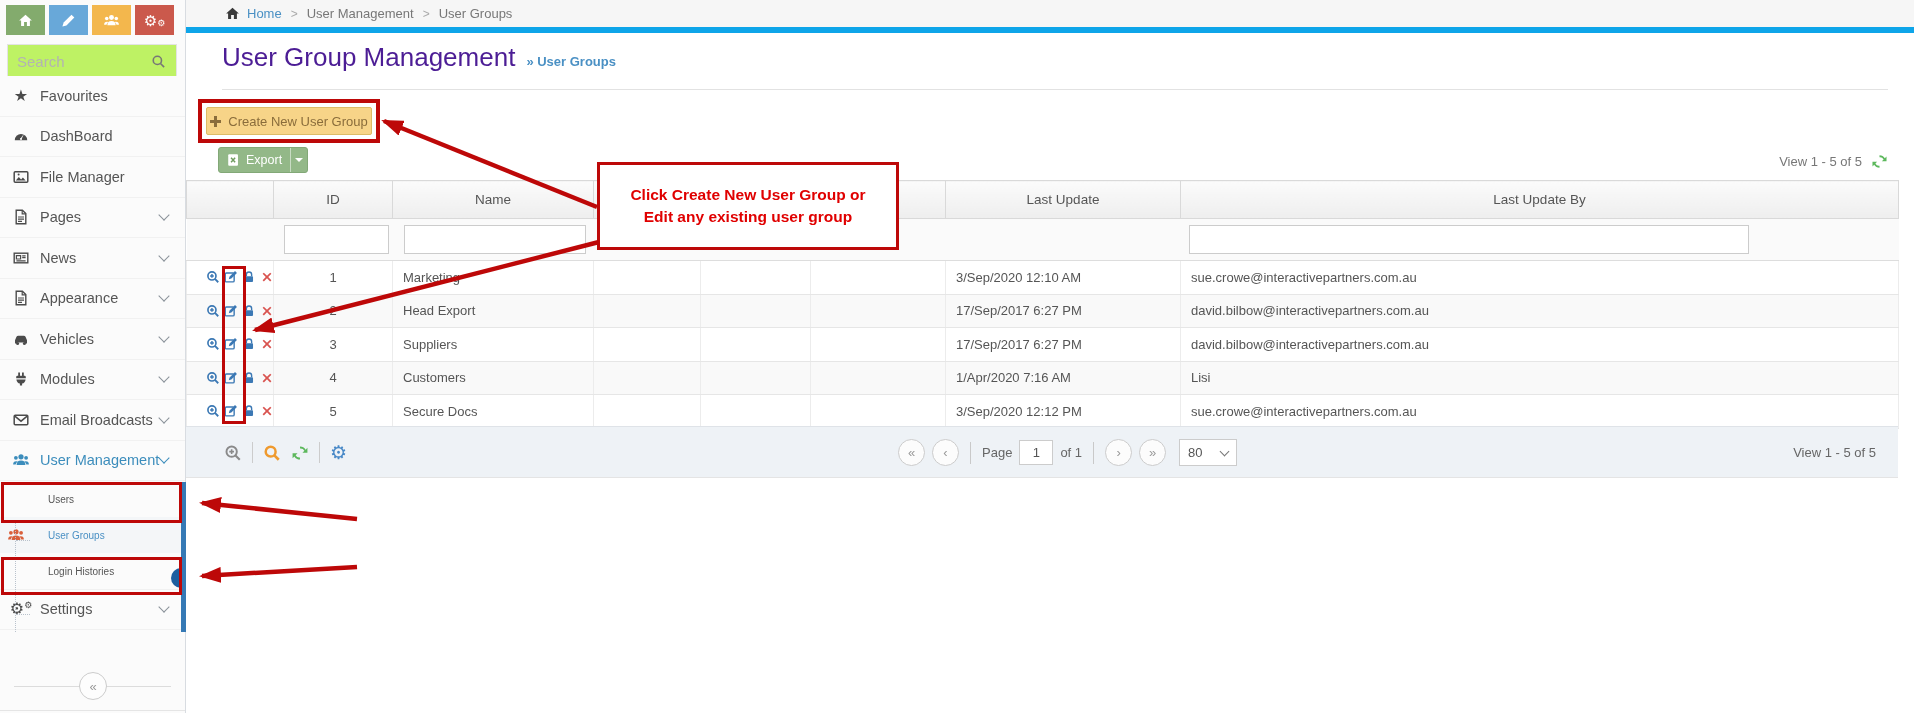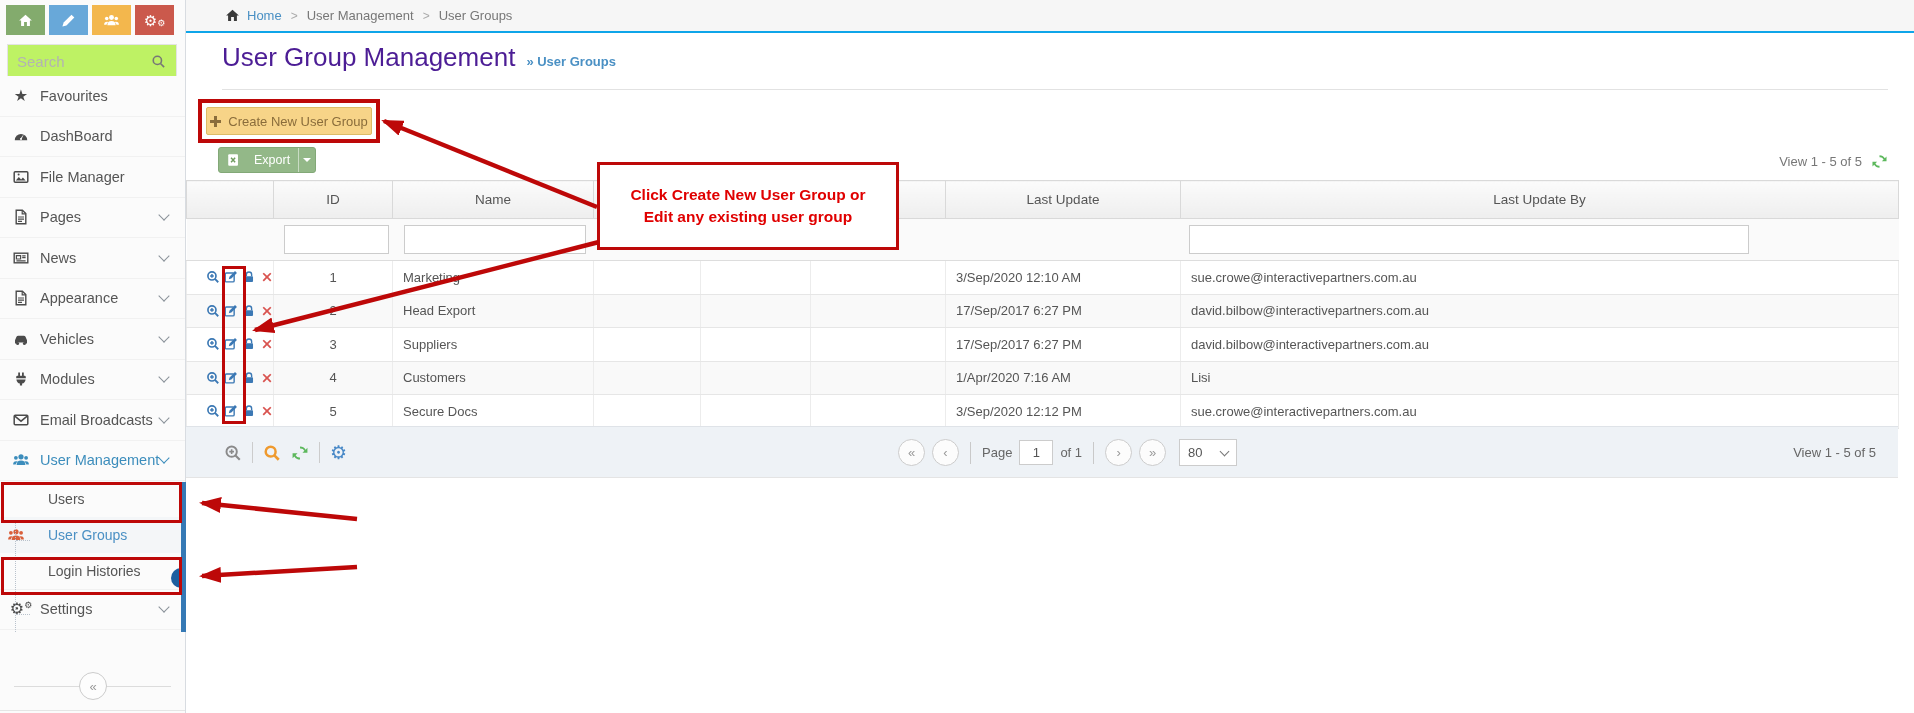--- a/index.html
+++ b/index.html
@@ -29,37 +29,37 @@
   .menu-item { height:40.5px; display:flex; align-items:center; padding:0 12px 0 10px;
                border-bottom:1px solid #f1f1f1; color:#555; font-size:14.5px; cursor:pointer; background:#fbfbfb; }
   .menu-item .mi { width:22px; margin-right:8px; color:#4b4b4b; display:flex; justify-content:center; }
   .menu-item .mi svg { width:16px; height:16px; fill:currentColor; }
   .menu-item .lbl { flex:1; }
   .chev { width:8px; height:8px; border-right:1.7px solid #8a9299; border-bottom:1.7px solid #8a9299;
           transform:rotate(45deg); margin:-4px 5px 0 0; }
   .mi-star { color:#2b5fa5; font-size:16px; line-height:1; }
   .item-blue, .item-blue .mi { color:#3c8dbc !important; }
 
-  .submenu-item { height:36px; display:flex; align-items:center; padding-left:48px; font-size:14px;
+  .submenu-item { height:36px; display:flex; align-items:center; padding-left:48px; font-size:10px;
                   color:#555; cursor:pointer; position:relative; background:#fbfbfb; }
   .submenu-item.active-sub { color:#4a90c4; background:#f4f6f8; }
   .sub-ico { position:absolute; left:8px; top:10px; width:17px; color:#d9603b; }
   .sub-ico svg { width:16px; height:16px; fill:currentColor; }
   .dotline { position:absolute; left:15px; top:522px; height:110px; border-left:1px dotted #b9c2cc; }
   .dotstub { position:absolute; left:16px; width:14px; border-top:1px dotted #b9c2cc; }
 
   .collapse-line { position:absolute; left:14px; right:14px; top:686px; border-top:1px solid #dcdcdc; }
   .collapse-btn { position:absolute; left:79px; top:672px; width:28px; height:28px; border-radius:50%;
                   border:1px solid #ccc; background:#fdfdfd; color:#999; font-size:13px;
                   display:flex; align-items:center; justify-content:center; cursor:pointer; }
   .sidebar-bottom { position:absolute; left:0; right:0; top:710px; border-top:1px solid #e5e5e5; }
 
   
   .topbar { position:absolute; left:186px; top:0; width:1728px; height:33px; background:#f6f6f6;
-            border-bottom:2px solid #0ea5e9; display:flex; align-items:center; padding-left:39px;
+            border-bottom:6px solid #0ea5e9; display:flex; align-items:center; padding-left:39px;
             gap:7px; font-size:13px; color:#777; z-index:2; }
   .topbar .homeico { color:#3a3a3a; }
   .topbar .homeico svg { width:15px; height:15px; fill:currentColor; }
   .bc-home { color:#4a90c4; cursor:pointer; }
   .bc-sep { color:#aaa; font-size:12px; padding:0 2px; }
 
   
   .titlewrap { position:absolute; left:222px; top:42px; display:flex; align-items:baseline; gap:11px; }
   .page-title { font-size:26px; color:#4c1d95; font-weight:400; }
   .page-subtitle { font-size:13px; color:#4a90c4; font-weight:700; }
@@ -69,21 +69,21 @@
   .create-btn { position:absolute; left:206px; top:107px; width:166px; height:28px; background:#f7d488;
                 border:1px solid #ddbb66; border-radius:2px; color:#8a6d3b; font-size:13px;
                 display:flex; align-items:center; justify-content:center; gap:7px; cursor:pointer; z-index:20; }
   .plus { position:relative; width:11px; height:11px; }
   .plus::before, .plus::after { content:""; position:absolute; background:#8a6d3b; }
   .plus::before { left:4px; top:0; width:3px; height:11px; }
   .plus::after { left:0; top:4px; width:11px; height:3px; }
 
   .export-btn { position:absolute; left:218px; top:147px; height:26px; display:flex; background:#93b888;
                 border:1px solid #82a877; border-radius:3px; color:#fff; font-size:12.5px; cursor:pointer; z-index:3; }
-  .export-main { display:flex; align-items:center; gap:14px; padding:8px 8px; }
+  .export-main { display:flex; align-items:center; gap:6px; padding:8px 8px; }
   .export-main svg { width:13px; height:14px; }
   .export-caret { width:17px; border-left:1px solid rgba(255,255,255,.5); display:flex; align-items:center; justify-content:center; }
   .tri-down { width:0; height:0; border-left:4px solid transparent; border-right:4px solid transparent; border-top:4.5px solid #fff; }
 
   .view-top { position:absolute; top:153px; right:26px; display:flex; align-items:center; gap:9px;
               font-size:13px; color:#777; }
   .refresh-green { color:#5cb85c; }
   .refresh-green svg { width:17px; height:17px; fill:currentColor; }
 
   

